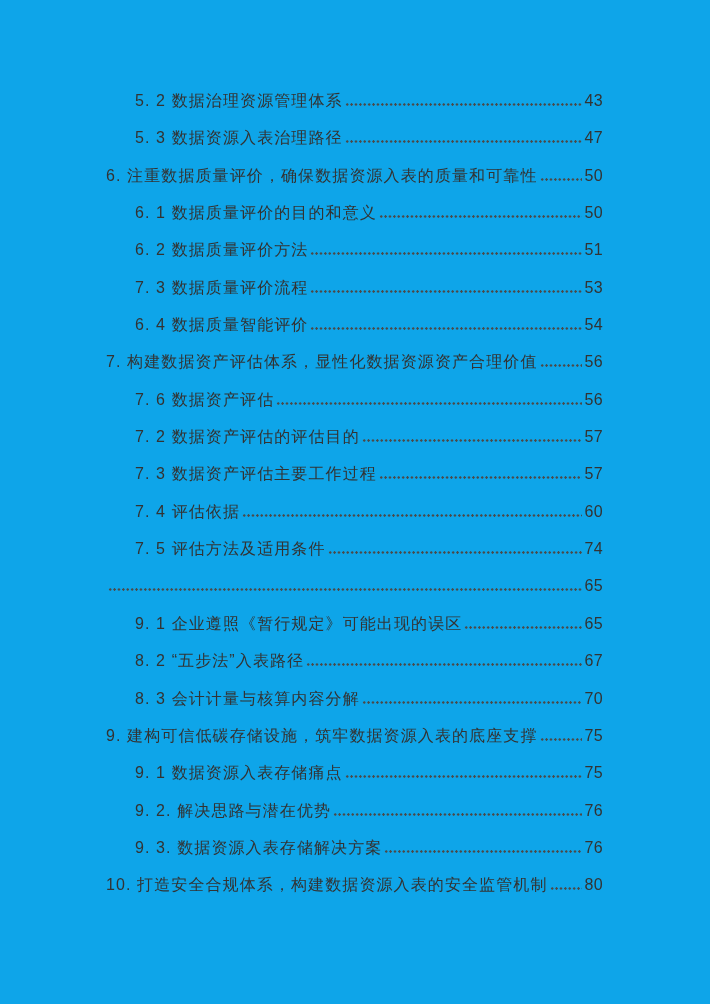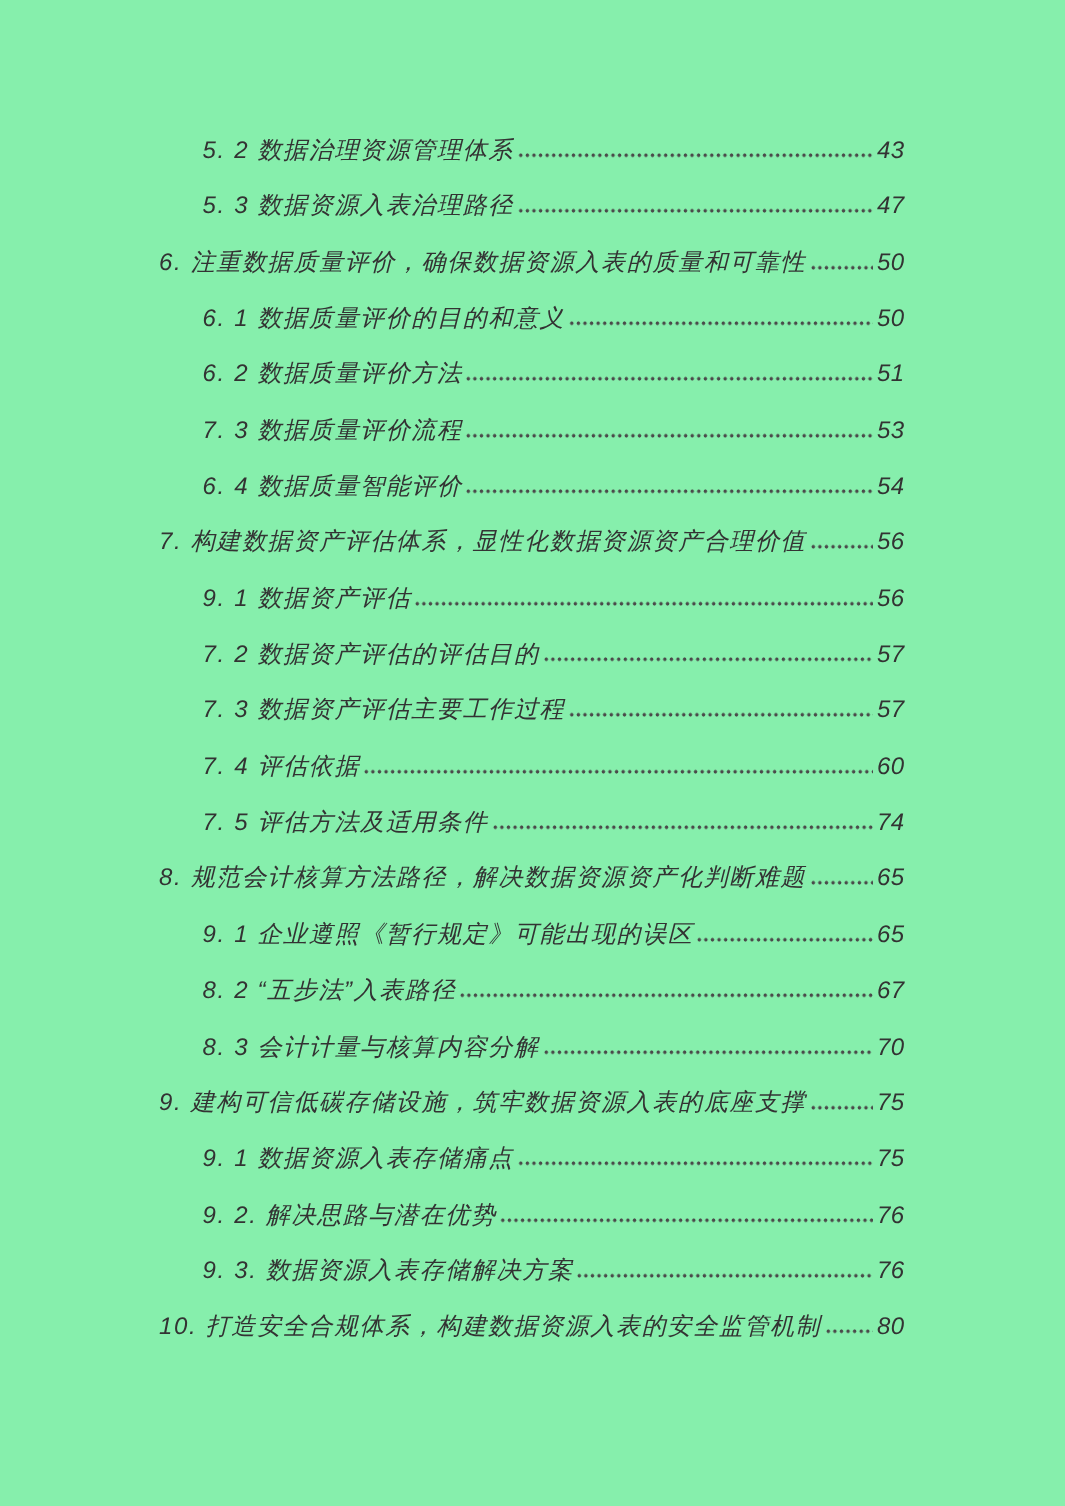--- a/index.html
+++ b/index.html
@@ -55,21 +55,21 @@
 
   .toc-page {
     font-size: 16px;
     font-weight: 500;
     letter-spacing: 0.3px;
   }
 </style>
 </head>
 <body>
 
-<div class="page" style="background: #86efac; font-style: italic;">
+<div class="page" style="background: #0ea5e9;">
   <div class="toc" id="toc-list">
       <div class="toc-row level-2">
         <span class="toc-title">5. 2 数据治理资源管理体系</span>
         <span class="toc-leader"></span>
         <span class="toc-page">43</span>
       </div>
       <div class="toc-row level-2">
         <span class="toc-title">5. 3 数据资源入表治理路径</span>
         <span class="toc-leader"></span>
         <span class="toc-page">47</span>
@@ -98,21 +98,21 @@
         <span class="toc-title">6. 4 数据质量智能评价</span>
         <span class="toc-leader"></span>
         <span class="toc-page">54</span>
       </div>
       <div class="toc-row level-1">
         <span class="toc-title">7. 构建数据资产评估体系，显性化数据资源资产合理价值</span>
         <span class="toc-leader"></span>
         <span class="toc-page">56</span>
       </div>
       <div class="toc-row level-2">
-        <span class="toc-title">9. 1 数据资产评估</span>
+        <span class="toc-title">7. 6 数据资产评估</span>
         <span class="toc-leader"></span>
         <span class="toc-page">56</span>
       </div>
       <div class="toc-row level-2">
         <span class="toc-title">7. 2 数据资产评估的评估目的</span>
         <span class="toc-leader"></span>
         <span class="toc-page">57</span>
       </div>
       <div class="toc-row level-2">
         <span class="toc-title">7. 3 数据资产评估主要工作过程</span>
@@ -123,21 +123,20 @@
         <span class="toc-title">7. 4 评估依据</span>
         <span class="toc-leader"></span>
         <span class="toc-page">60</span>
       </div>
       <div class="toc-row level-2">
         <span class="toc-title">7. 5 评估方法及适用条件</span>
         <span class="toc-leader"></span>
         <span class="toc-page">74</span>
       </div>
       <div class="toc-row level-1">
-        <span class="toc-title">8. 规范会计核算方法路径，解决数据资源资产化判断难题</span>
         <span class="toc-leader"></span>
         <span class="toc-page">65</span>
       </div>
       <div class="toc-row level-2">
         <span class="toc-title">9. 1 企业遵照《暂行规定》可能出现的误区</span>
         <span class="toc-leader"></span>
         <span class="toc-page">65</span>
       </div>
       <div class="toc-row level-2">
         <span class="toc-title">8. 2 “五步法”入表路径</span>

